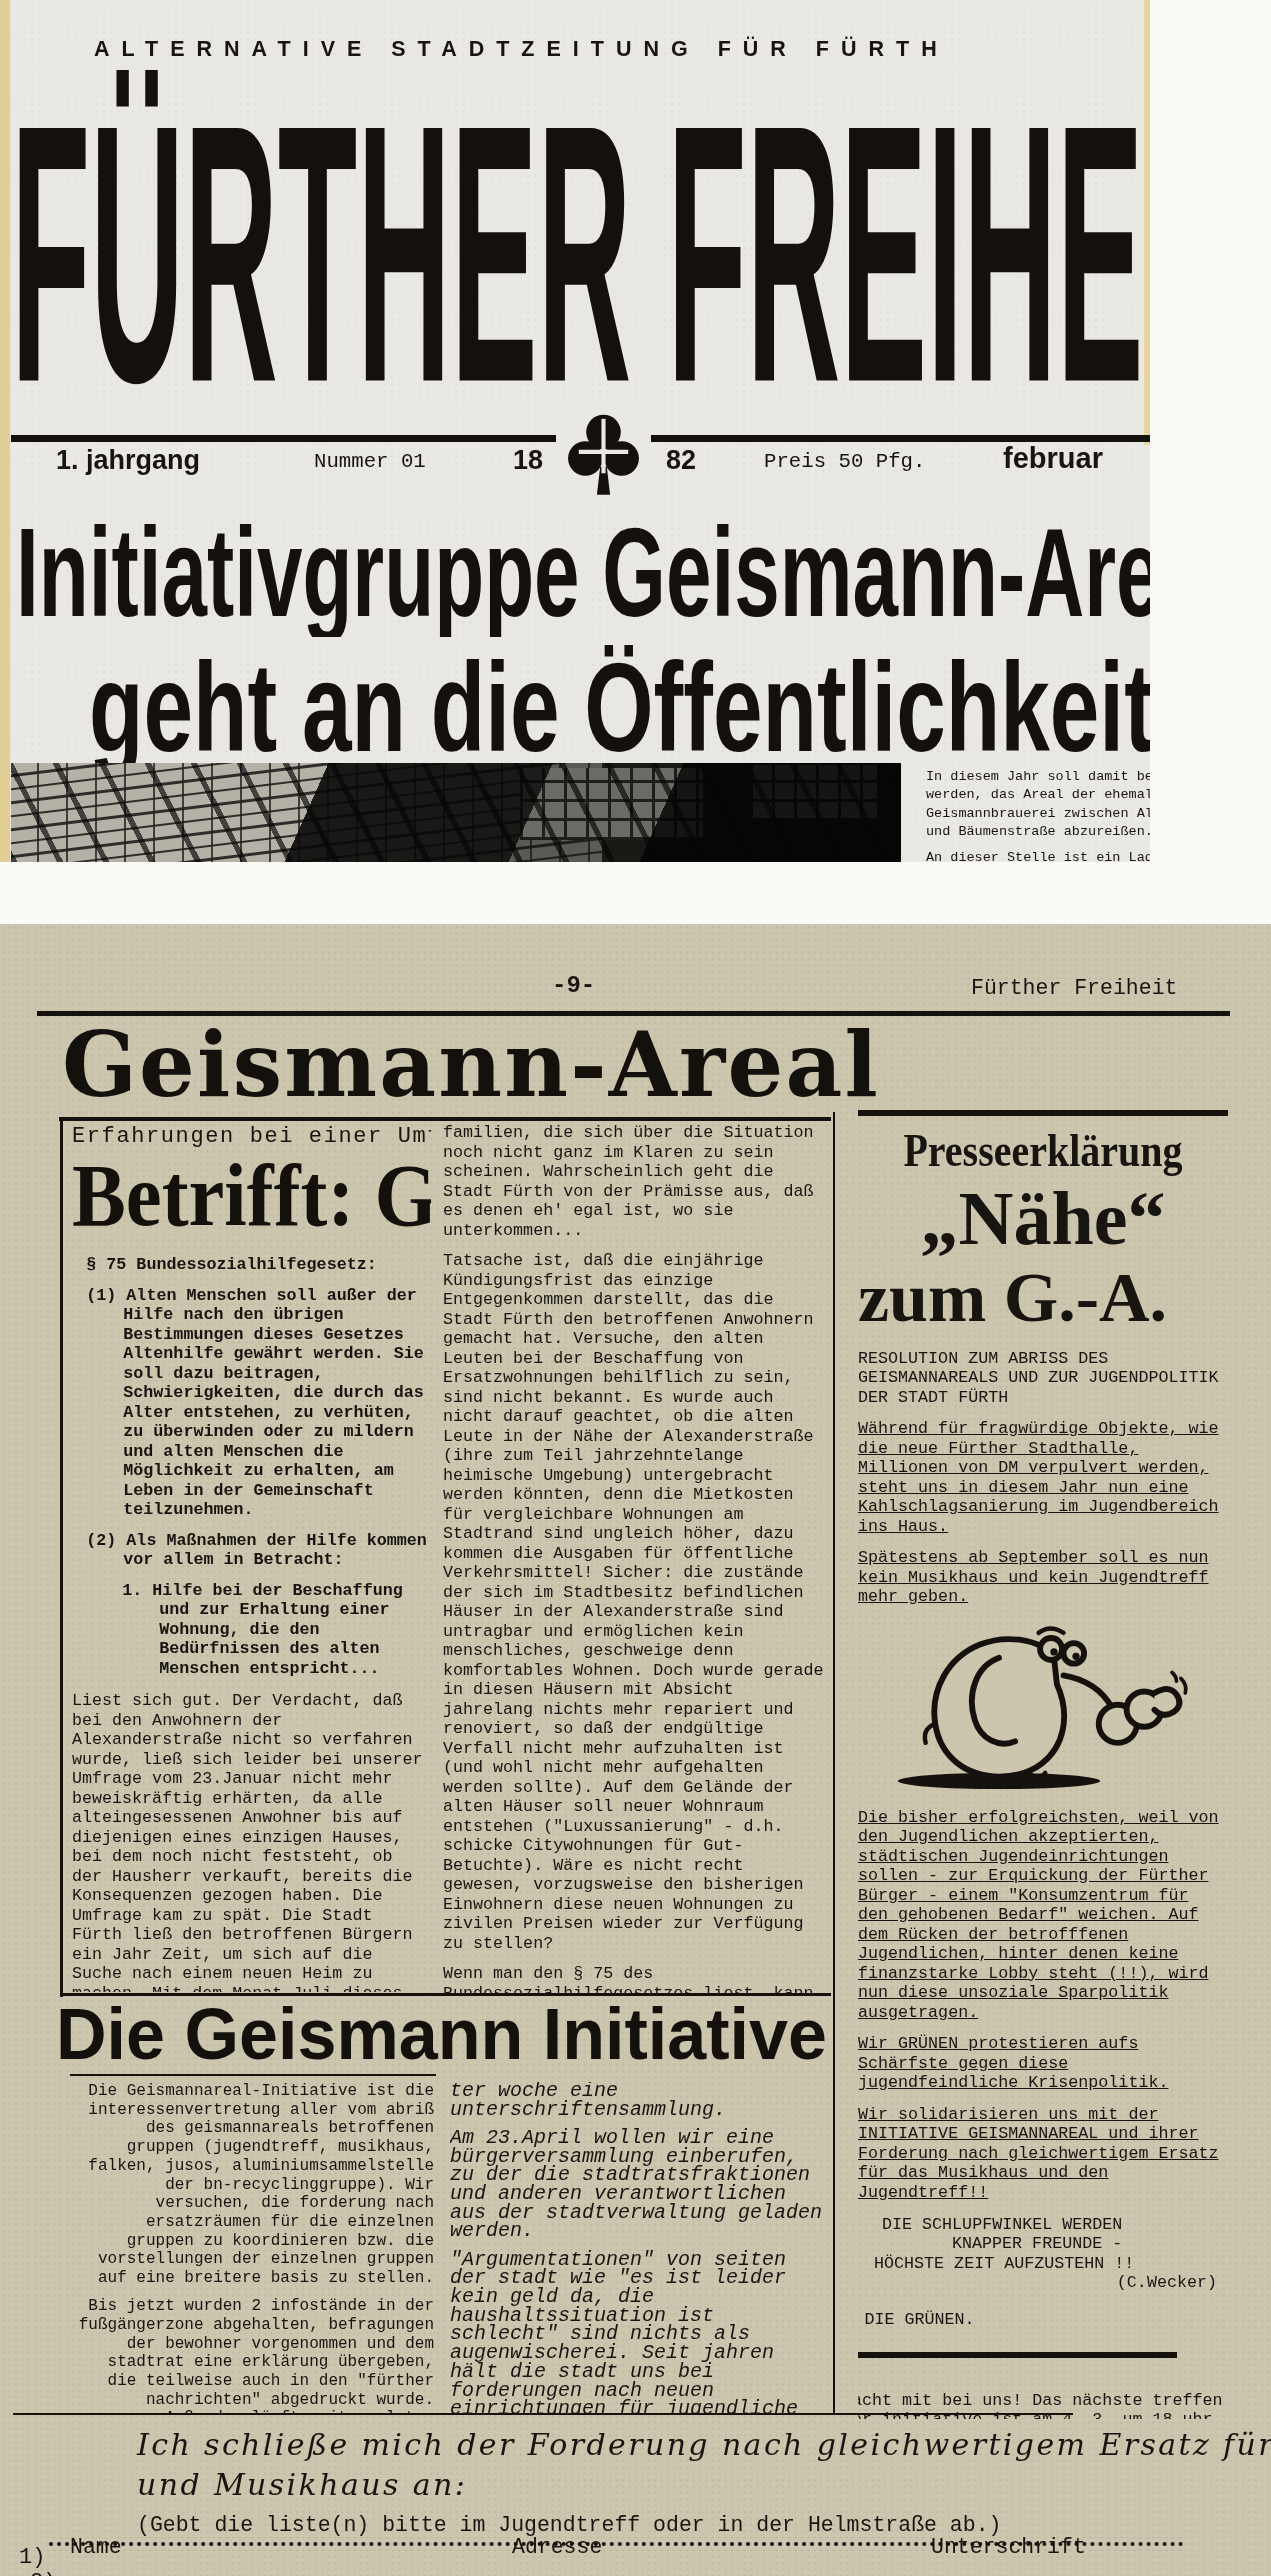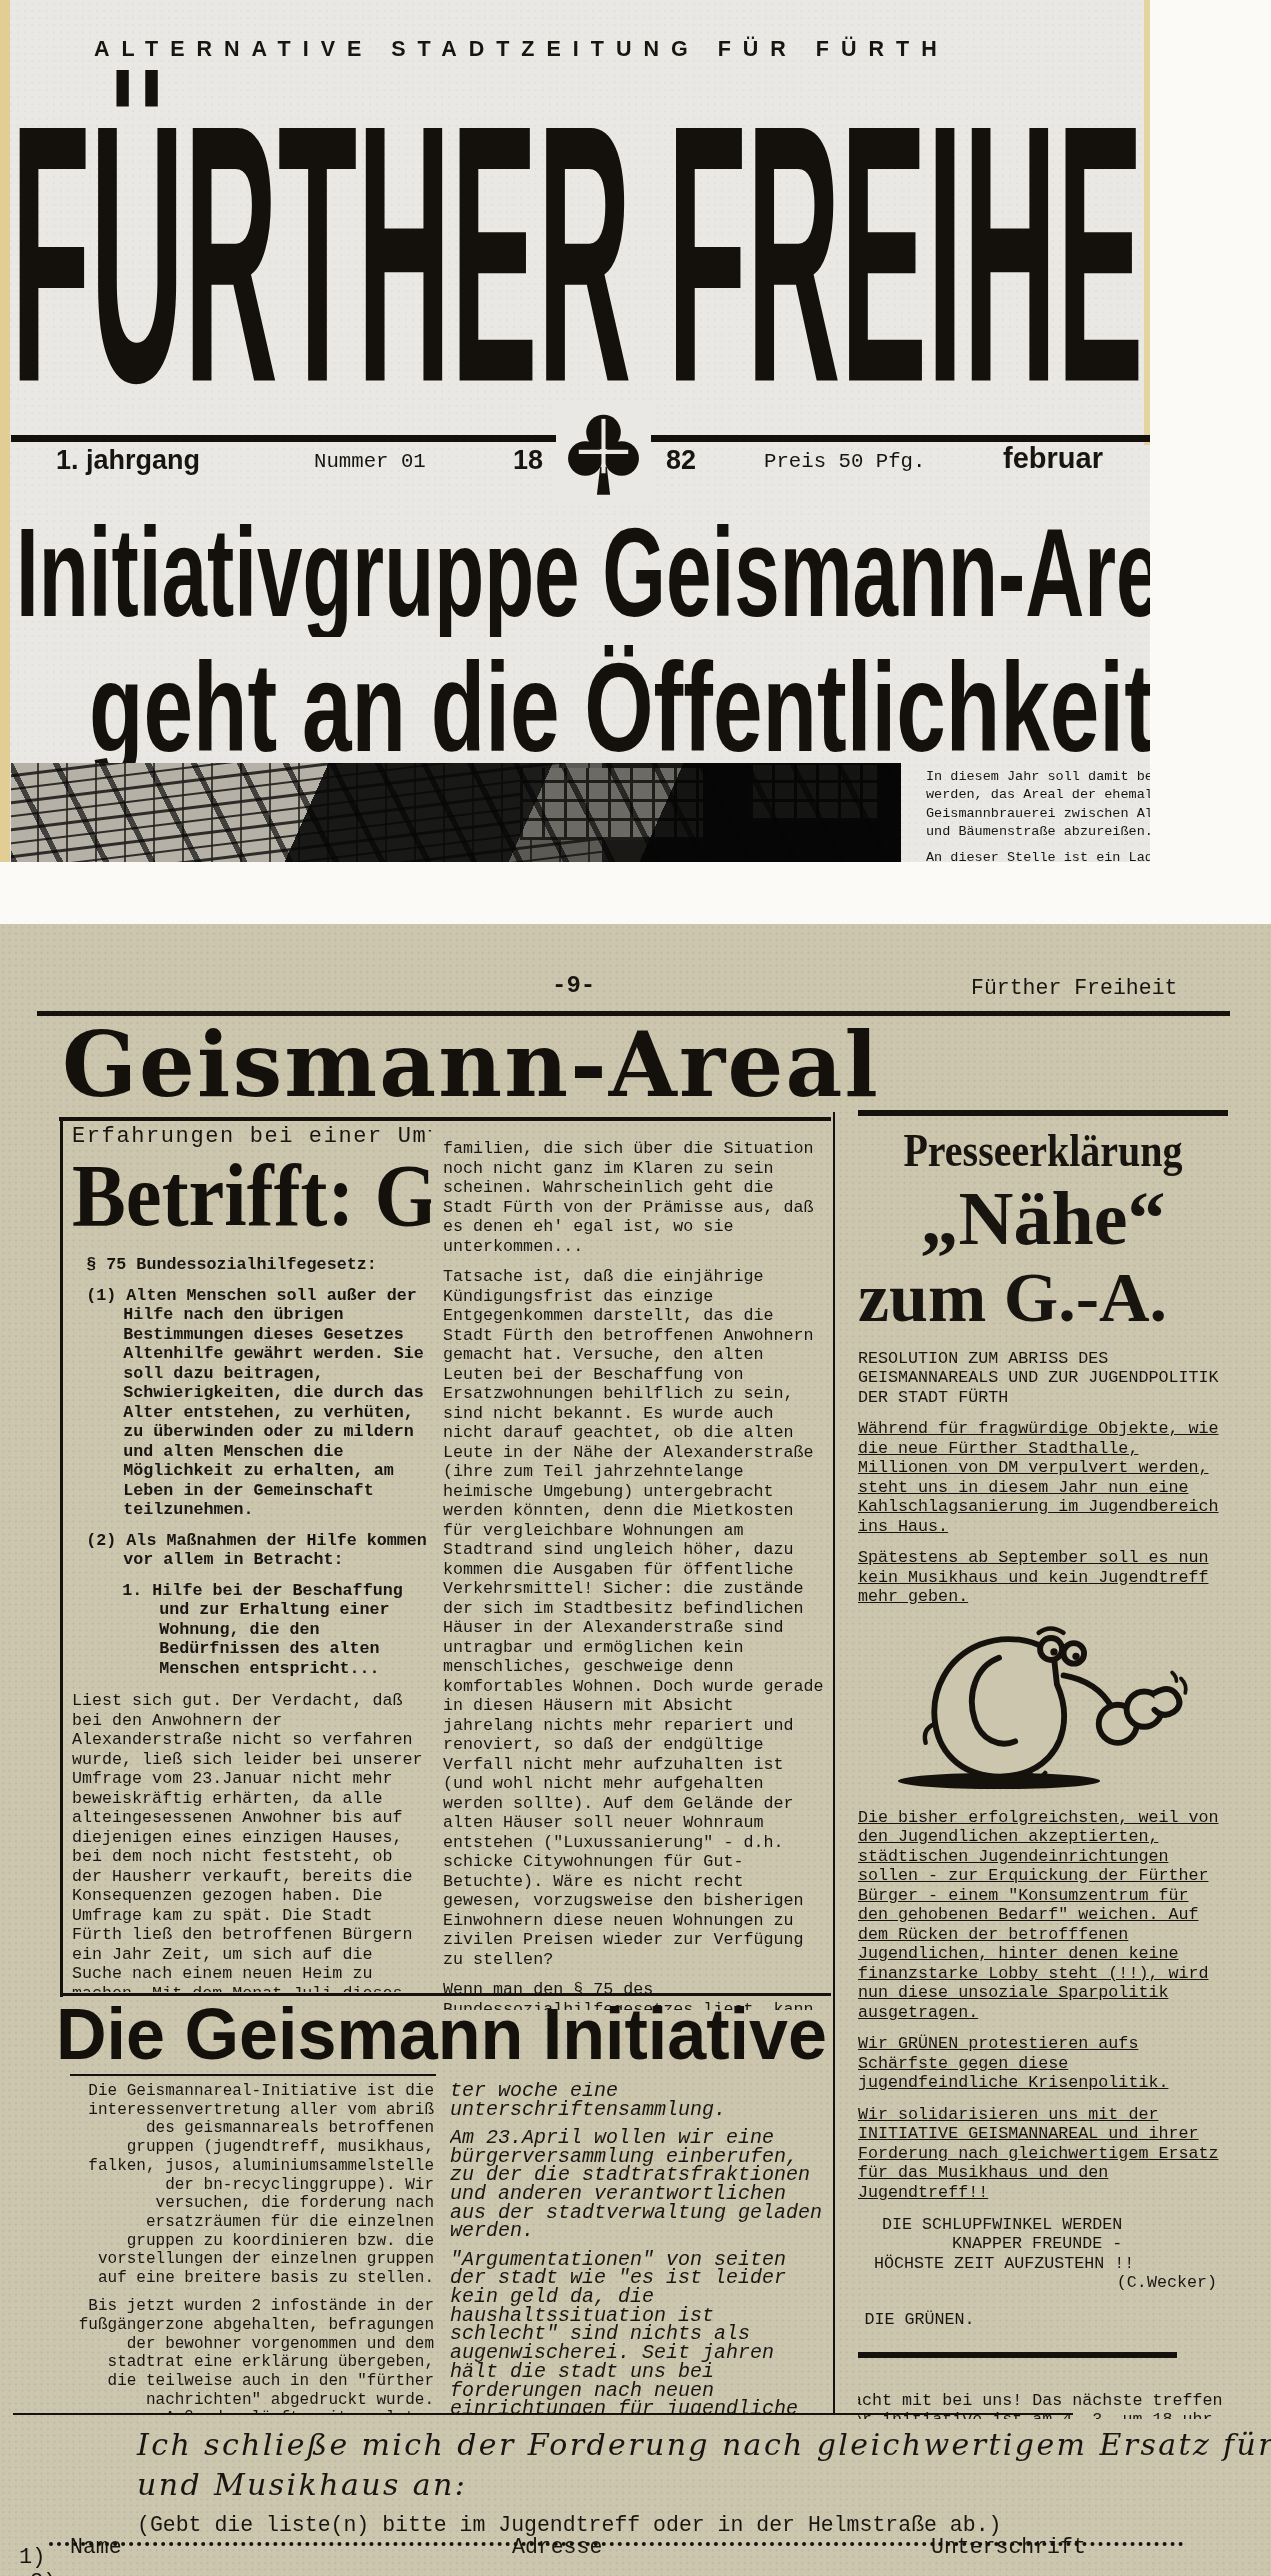--- a/index.html
+++ b/index.html
@@ -63,21 +63,21 @@
   .tw p + p { margin-top:11px; }
 
   #survey-col1 { left:72px; top:200px; width:359px; height:868px; overflow:hidden; }
   #survey-kicker { font-size:22px; letter-spacing:1.6px; white-space:nowrap; }
   .law { margin-left:14.3px; margin-top:12.7px; font-weight:700; }
   .law p { padding-left:37px; text-indent:-37px; margin-top:9.5px; }
   .law p.sub { padding-left:73px; }
   .law .law-heading { padding-left:0; text-indent:0; }
   #survey-body-left { margin-top:12.7px; }
 
-  #survey-col2 { left:443px; top:199px; width:386px; height:871px; overflow:hidden;margin-top:16px; }
+  #survey-col2 { left:443px; top:199px; width:386px; height:871px; overflow:hidden; }
 
   #press-col { left:858px; top:186px; width:370px; height:1309px; overflow:hidden;
      display:flex; flex-direction:column; }
   .dblrule { height:11px; border-top:3.2px solid #15120d; border-bottom:3.2px solid #15120d; }
   #press-kicker { margin-top:6.4px; text-align:center; font-weight:700; font-size:40px;
      transform:scaleY(1.18); transform-origin:center top; }
   #press-h1 { margin-top:11px; text-align:center; font-weight:700; font-size:76px; line-height:1; }
   #press-h2 { margin-top:6.4px; text-align:left; font-weight:700; font-size:70px; line-height:1; }
   #press-subhead { margin-top:16px; }
   .press-p { margin-top:12px;text-decoration:underline; }

